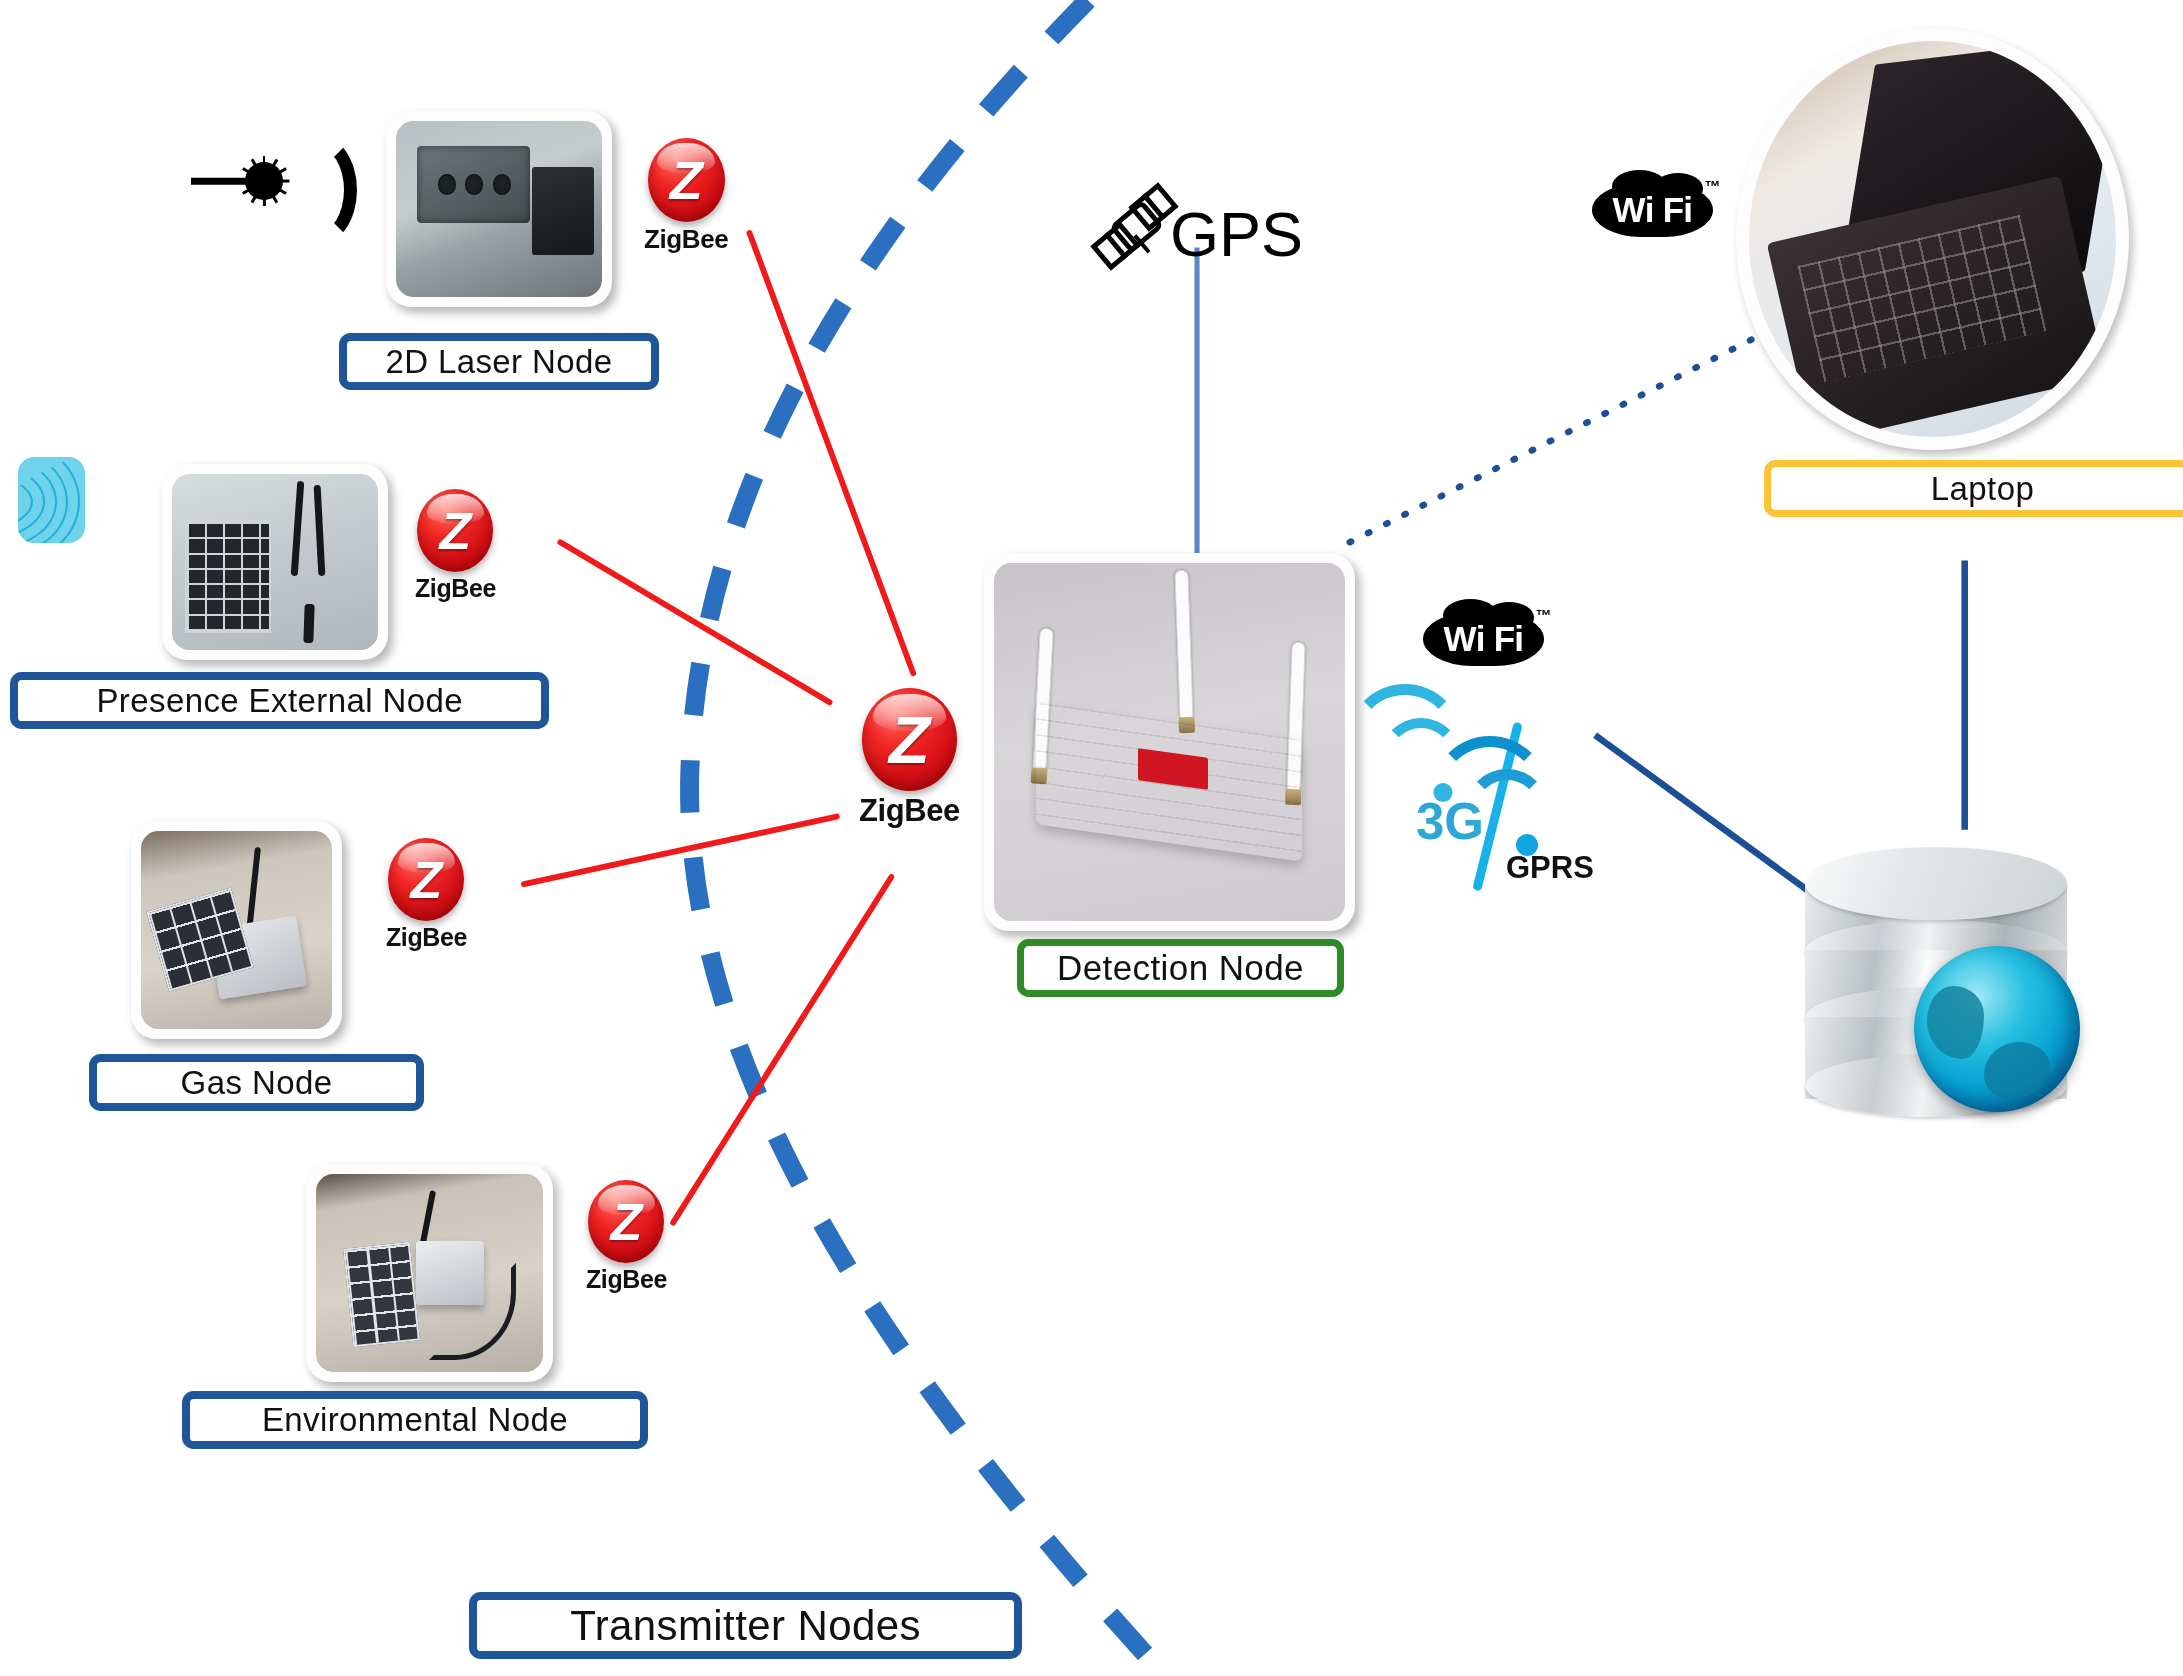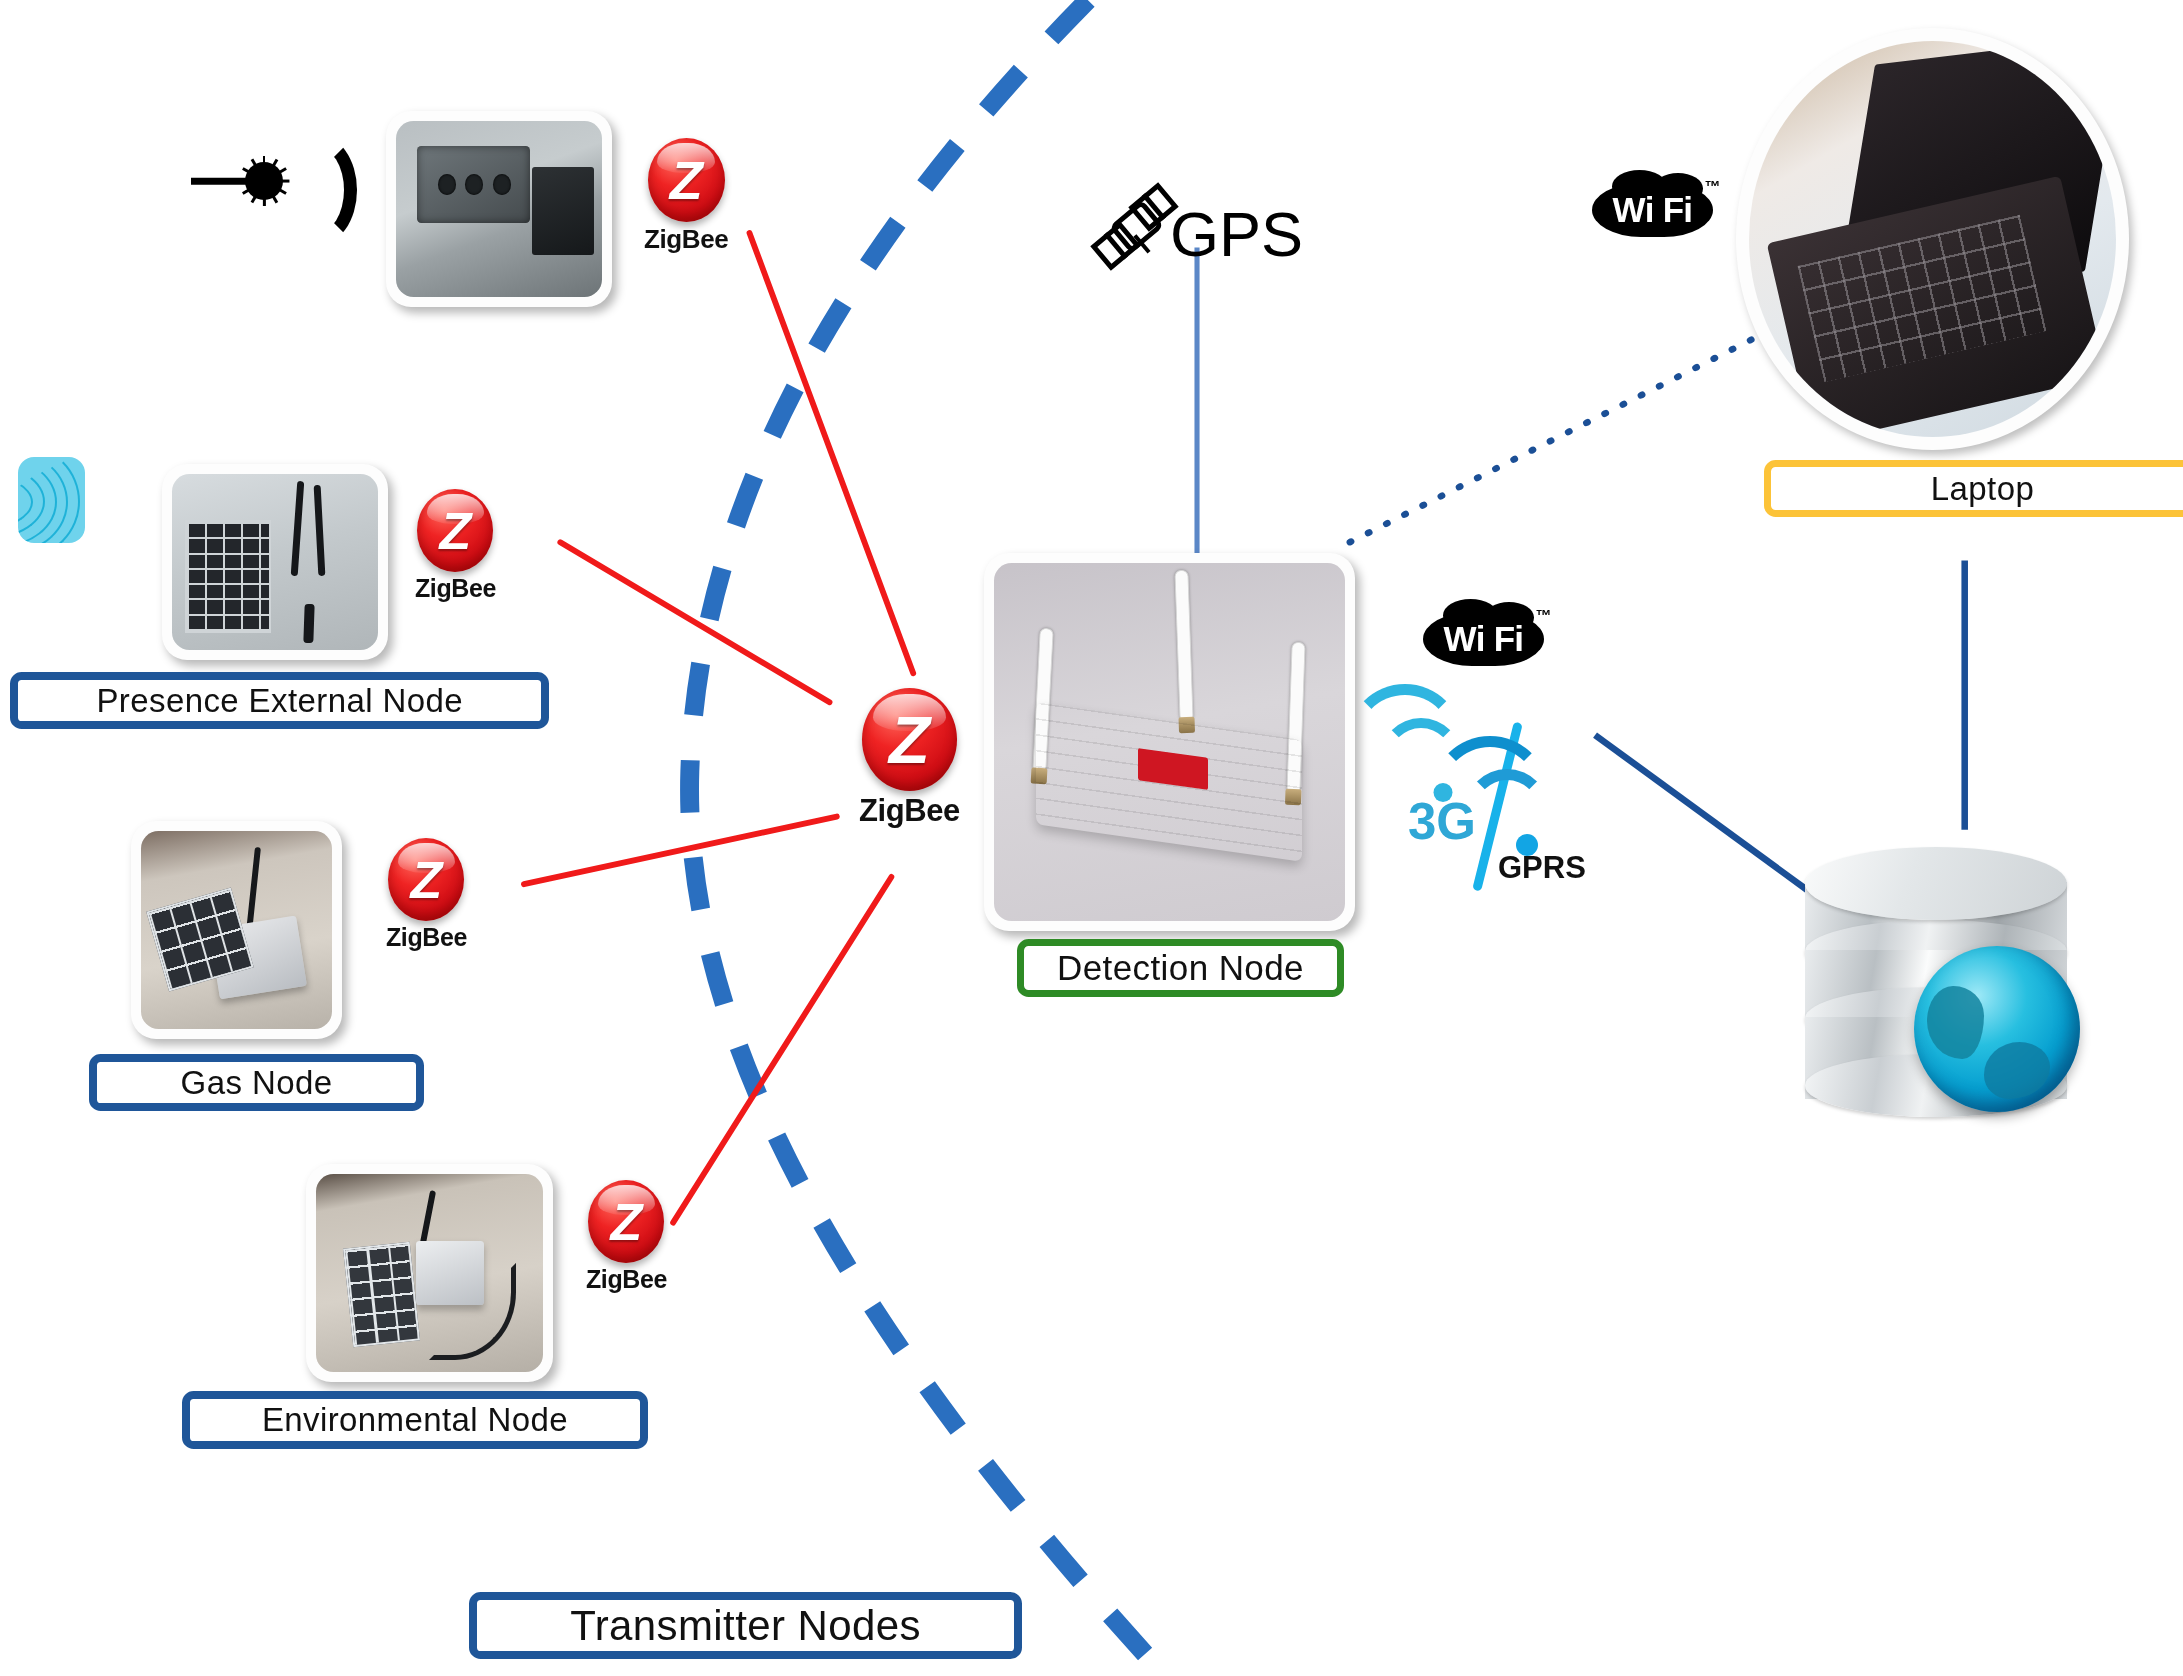--- a/index.html
+++ b/index.html
@@ -128,21 +128,21 @@
       font-family:"Liberation Sans",sans-serif;z-index:3;letter-spacing:-0.7px;}
   .wifi .tm{position:absolute;right:-2%;top:4%;color:#000;font-weight:bold;z-index:4;}
 
   
   .arcs{position:absolute;}
   .arcs i{position:absolute;left:50%;bottom:0;transform:translateX(-50%);
       border-style:solid;border-color:currentColor transparent transparent transparent;
       border-radius:50%;}
   .arcs .dot{position:absolute;left:50%;bottom:0;transform:translate(-50%,0);
       border-radius:50%;background:currentColor;}
-  .netlbl{position:absolute;font-weight:bold;font-family:"Liberation Sans",sans-serif;}
+  .netlbl{position:absolute;font-weight:bold;font-family:"Liberation Sans",sans-serif;margin-left:8px;}
 
   
   .db{position:absolute;}
   .db .disc{position:absolute;left:0;width:100%;border-radius:50%;
       background:linear-gradient(100deg,#f4f6f7 0%,#c9ced2 28%,#f0f2f3 46%,#aeb4b8 74%,#dfe3e5 100%);
       box-shadow:0 2.2px 3.6px rgba(0,0,0,.18);}
   .db .band{position:absolute;left:0;width:100%;
       background:linear-gradient(100deg,#e9ecee 0%,#b9bfc3 26%,#fbfcfc 45%,#9ea4a8 72%,#d6dadd 100%);}
   .globe{position:absolute;border-radius:50%;
       background:radial-gradient(circle at 38% 30%,#9fe9f7 0%,#27bfe0 32%,#069fd0 60%,#0364a5 100%);
@@ -231,20 +231,23 @@
     </div>
   </div>
 
   <div class="zig" style="left:644px;top:138px;">
     <div class="ball" style="width:77px;height:84px;">
       <span style="font-size:54px;">Z</span>
     </div>
     <div class="txt" style="font-size:26px;">ZigBee</div>
   </div>
 
+  <div class="chip blue" style="left:339px;top:333px;width:320px;height:57px;font-size:33px;">
+    <span>2D Laser Node</span>
+  </div>
 
   <div class="pwave" style="left:17.5px;top:457px;width:67px;height:86px;">
     <i style="left:-51px;top:-11.6px;width:109px;height:109px;"></i>
     <i style="left:-63px;top:-5.8px;width:109px;height:98px;"></i>
     <i style="left:-74px;top:0px;width:109px;height:86px;"></i>
     <i style="left:-86px;top:7.3px;width:109px;height:71px;"></i>
     <i style="left:-98px;top:16px;width:109px;height:54px;"></i>
   </div>
 
   <div class="tile" style="left:162px;top:464px;width:226px;height:196px;">

